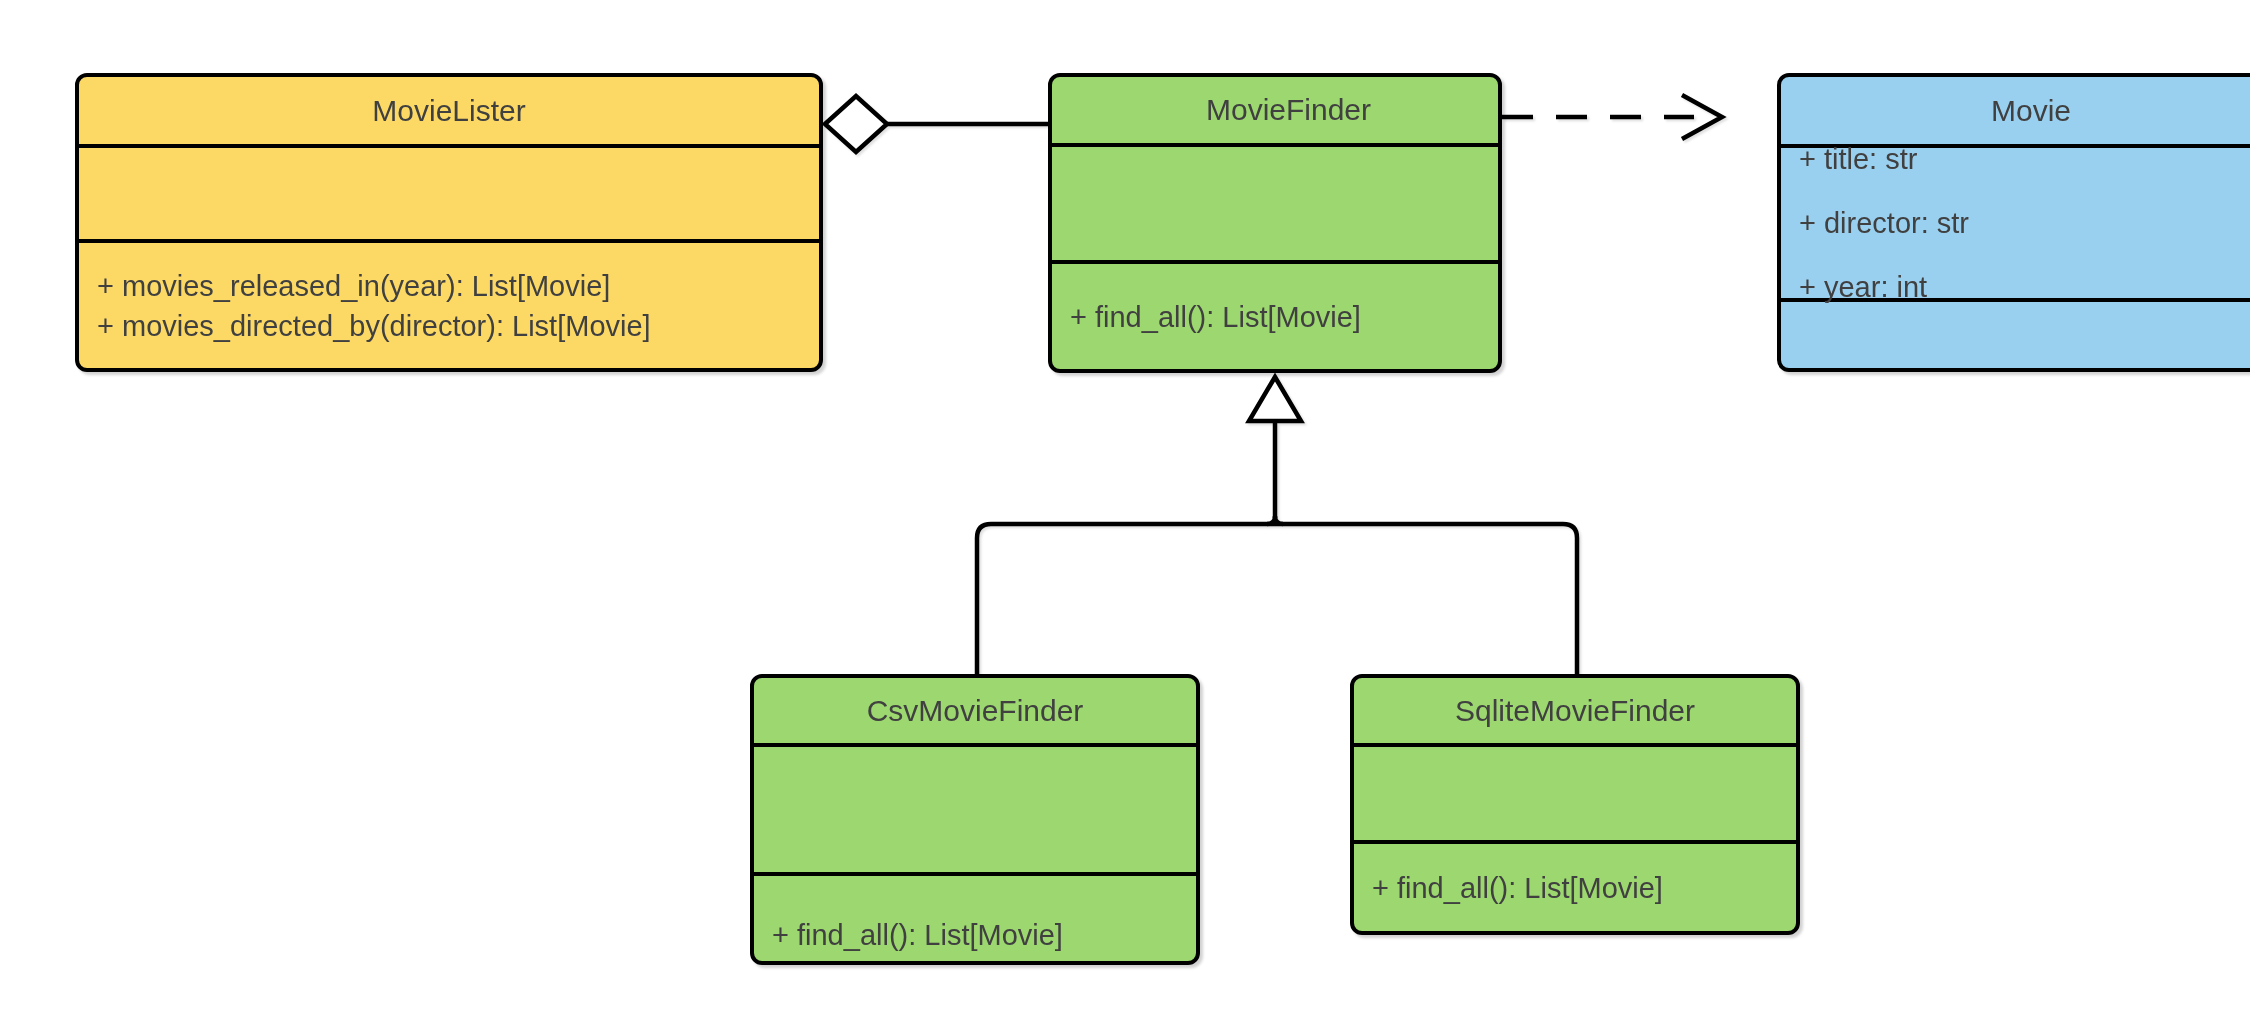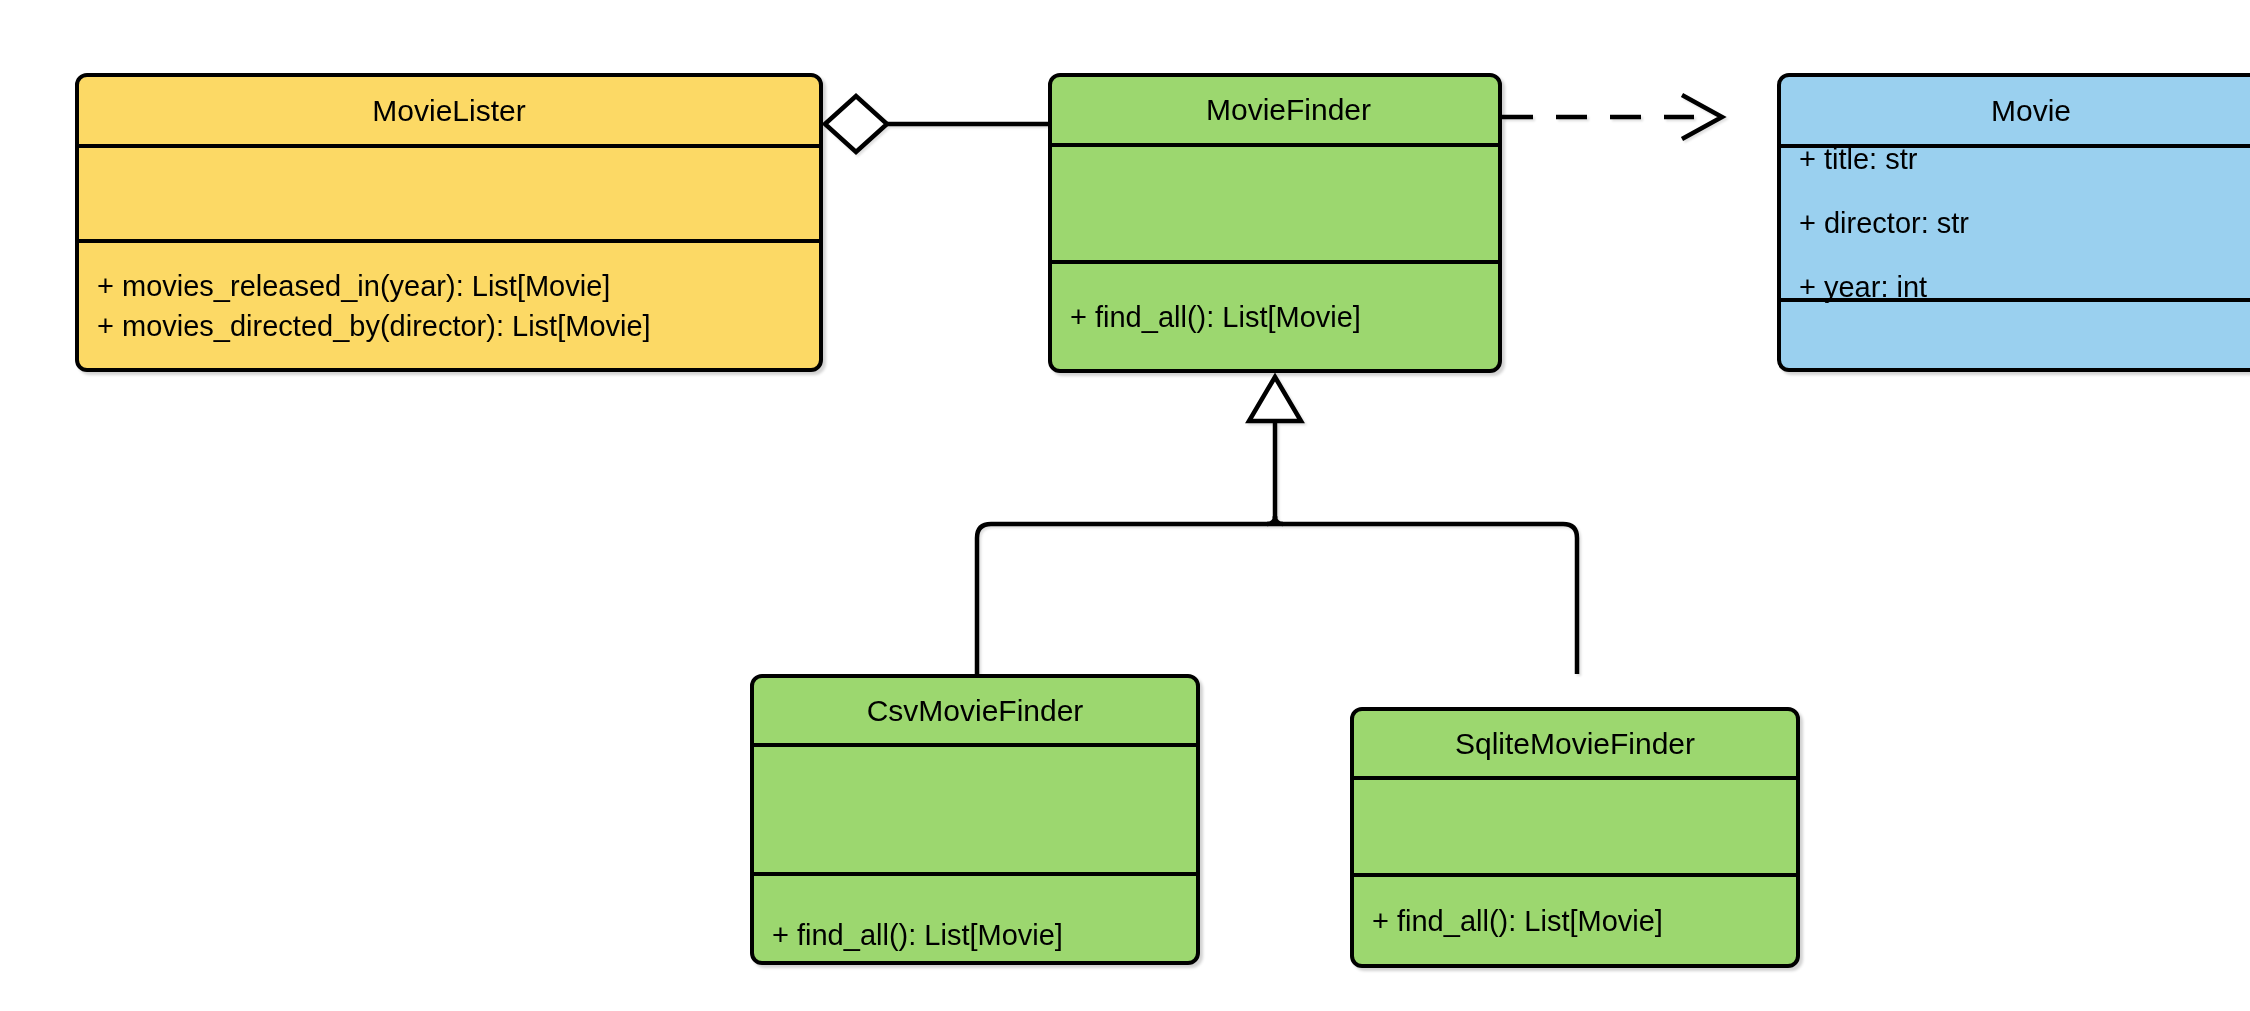--- a/index.html
+++ b/index.html
@@ -3,21 +3,21 @@
 <meta charset="utf-8">
 <style>
   html, body { margin: 0; padding: 0; background: #ffffff; }
   .canvas {
     position: relative;
     width: 2250px;
     height: 1011px;
     background: #ffffff;
     overflow: hidden;
     font-family: "Liberation Sans", sans-serif;
-    color: #000000;
+    color: #404040;
   }
   .connectors {
     position: absolute;
     left: 0; top: 0;
     width: 2250px; height: 1011px;
     filter: drop-shadow(2px 2px 1px rgba(0,0,0,0.12));
   }
   .class-box {
     position: absolute;
     box-sizing: border-box;
@@ -58,21 +58,21 @@
   .box-moviefinder .c-attrs   { height: 113px; }
 
   .box-movie            { left: 1777px; top: 73px;  width: 508px; height: 299px; }
   .box-movie .c-title         { height: 67px; }
   .box-movie .c-attrs         { height: 150px; gap: 24px; }
 
   .box-csvmoviefinder   { left: 750px;  top: 674px; width: 450px; height: 291px; gap: 32px; }
   .box-csvmoviefinder .c-title  { height: 65px; }
   .box-csvmoviefinder .c-attrs  { height: 93px; }
 
-  .box-sqlitemoviefinder { left: 1350px; top: 674px; width: 450px; height: 261px; margin-top: 33px; }
+  .box-sqlitemoviefinder { left: 1350px; top: 674px; width: 450px; height: 261px; }
   .box-sqlitemoviefinder .c-title { height: 65px; }
   .box-sqlitemoviefinder .c-attrs { height: 93px; }
 
   .edge { stroke: #000000; stroke-width: 4.5; fill: none; }
   .edge-fill-white { fill: #ffffff; }
 </style>
 </head>
 <body>
 
 <div class="canvas">

